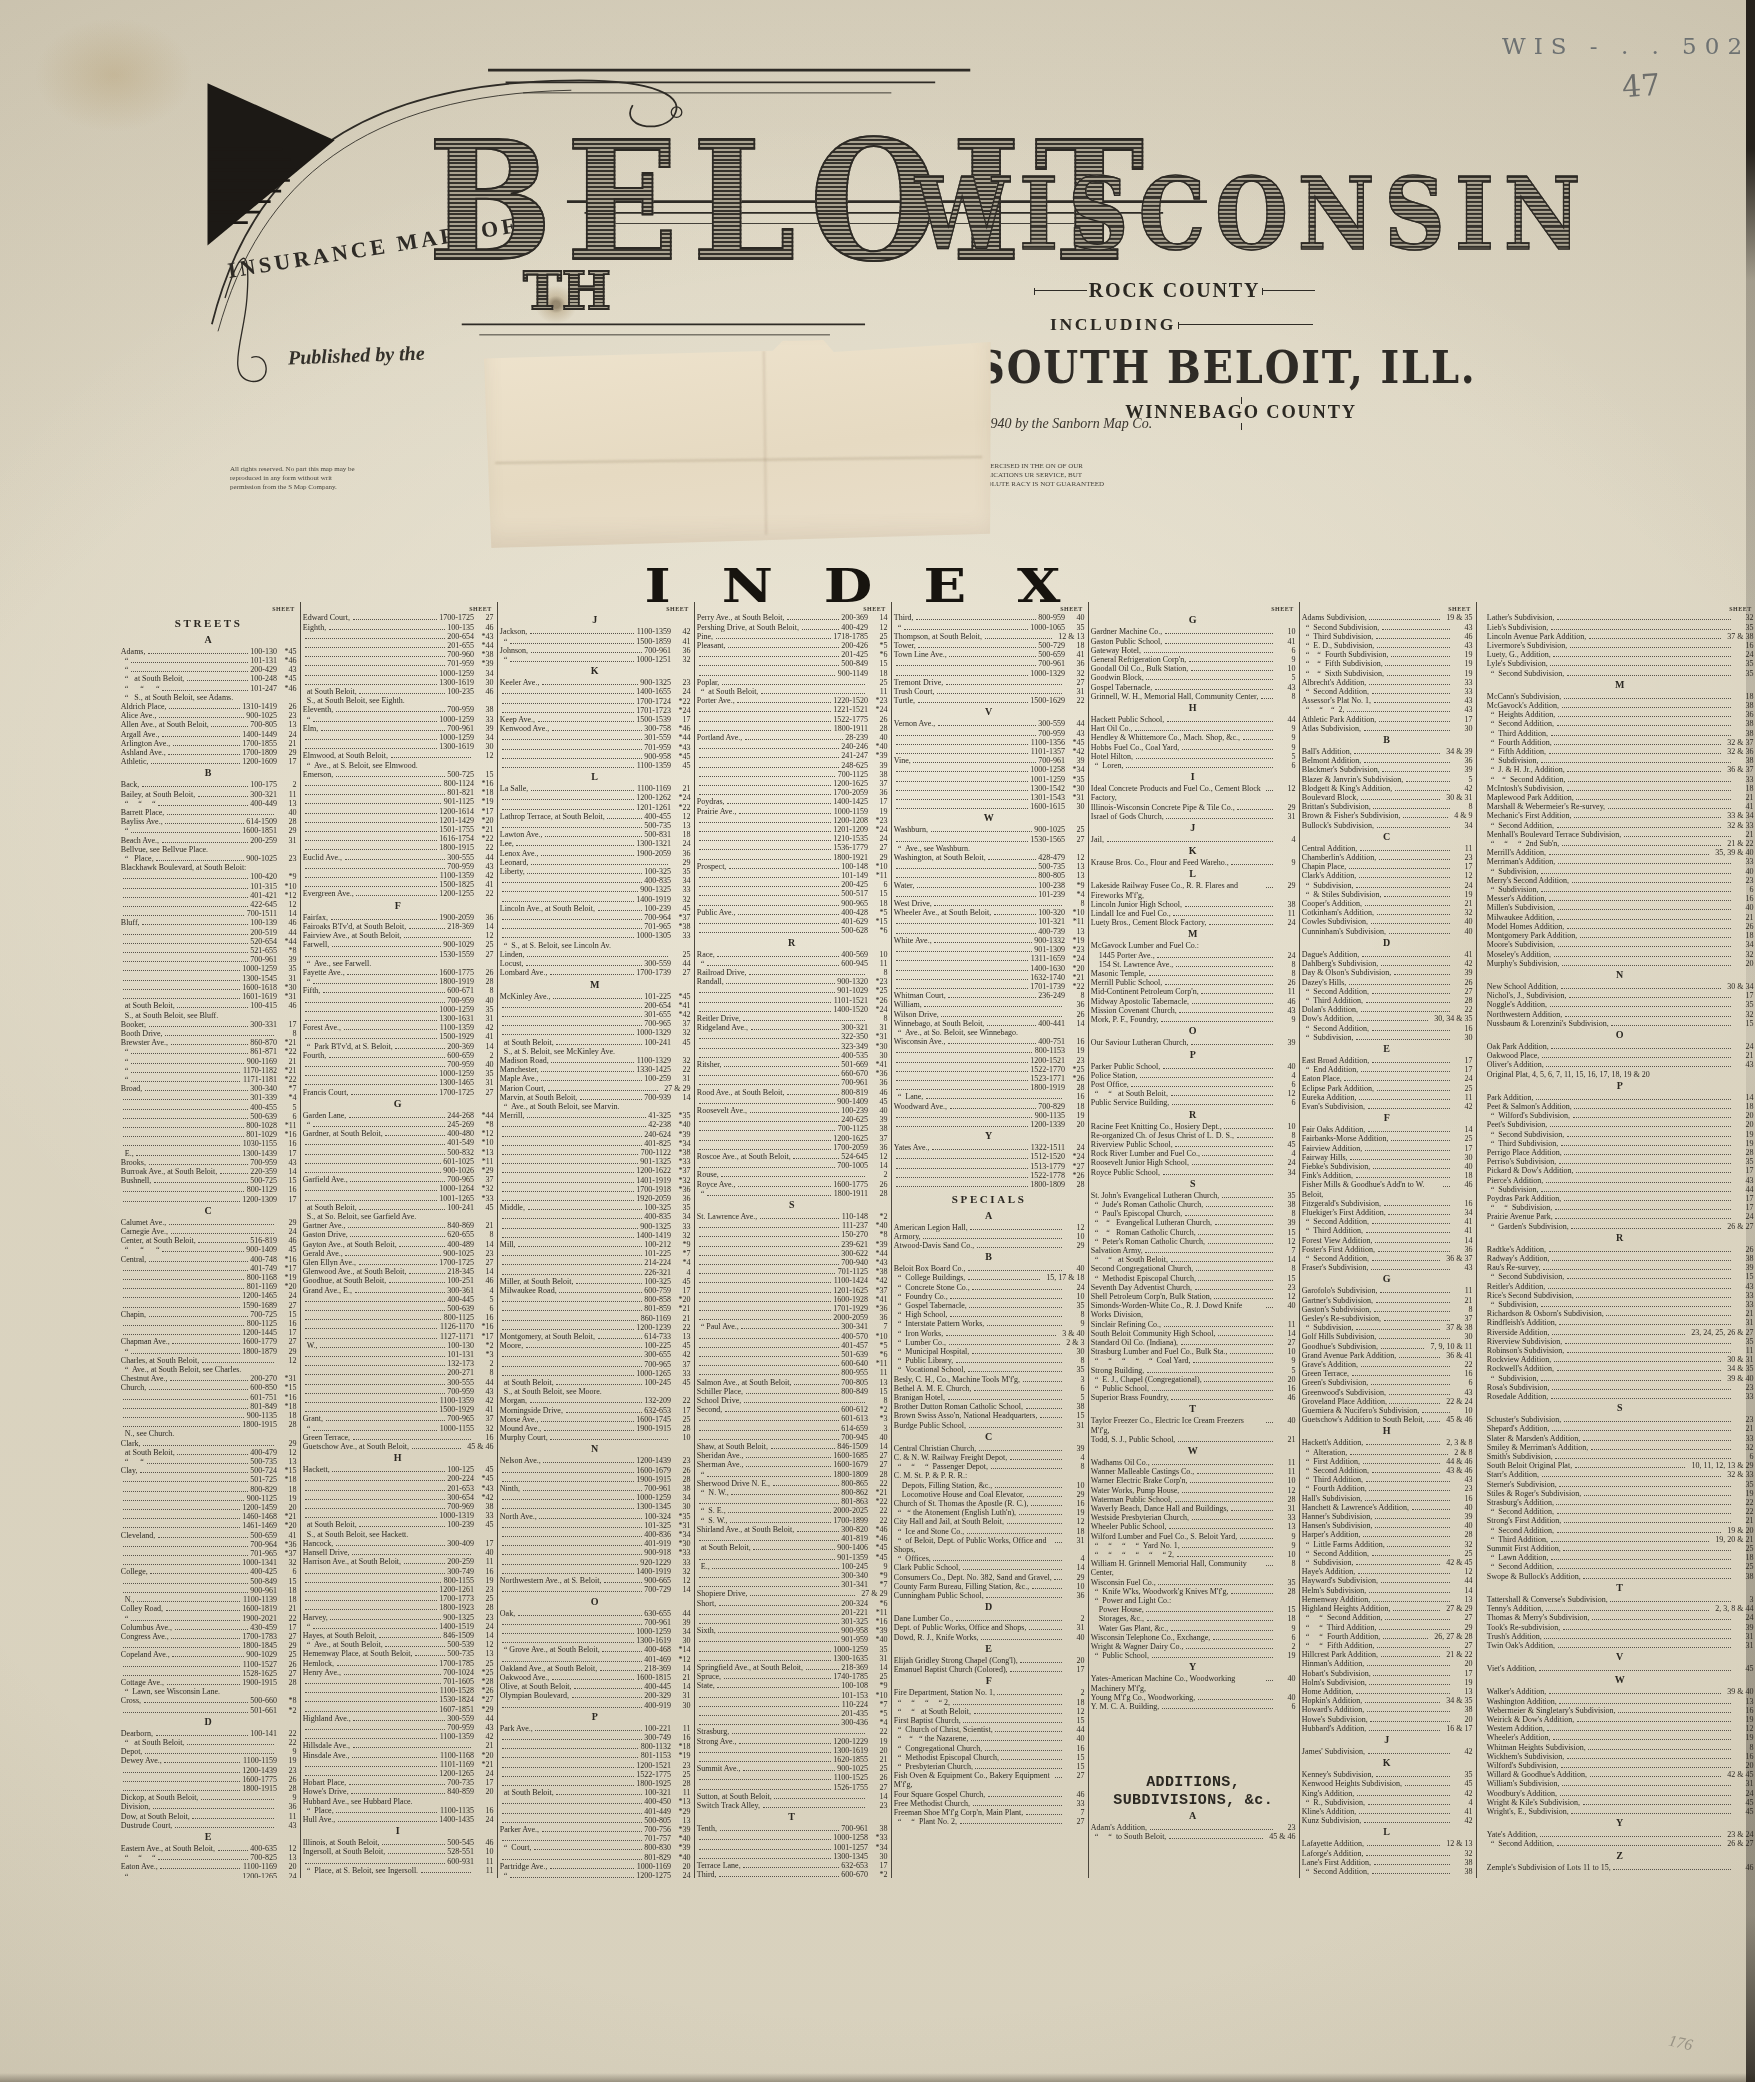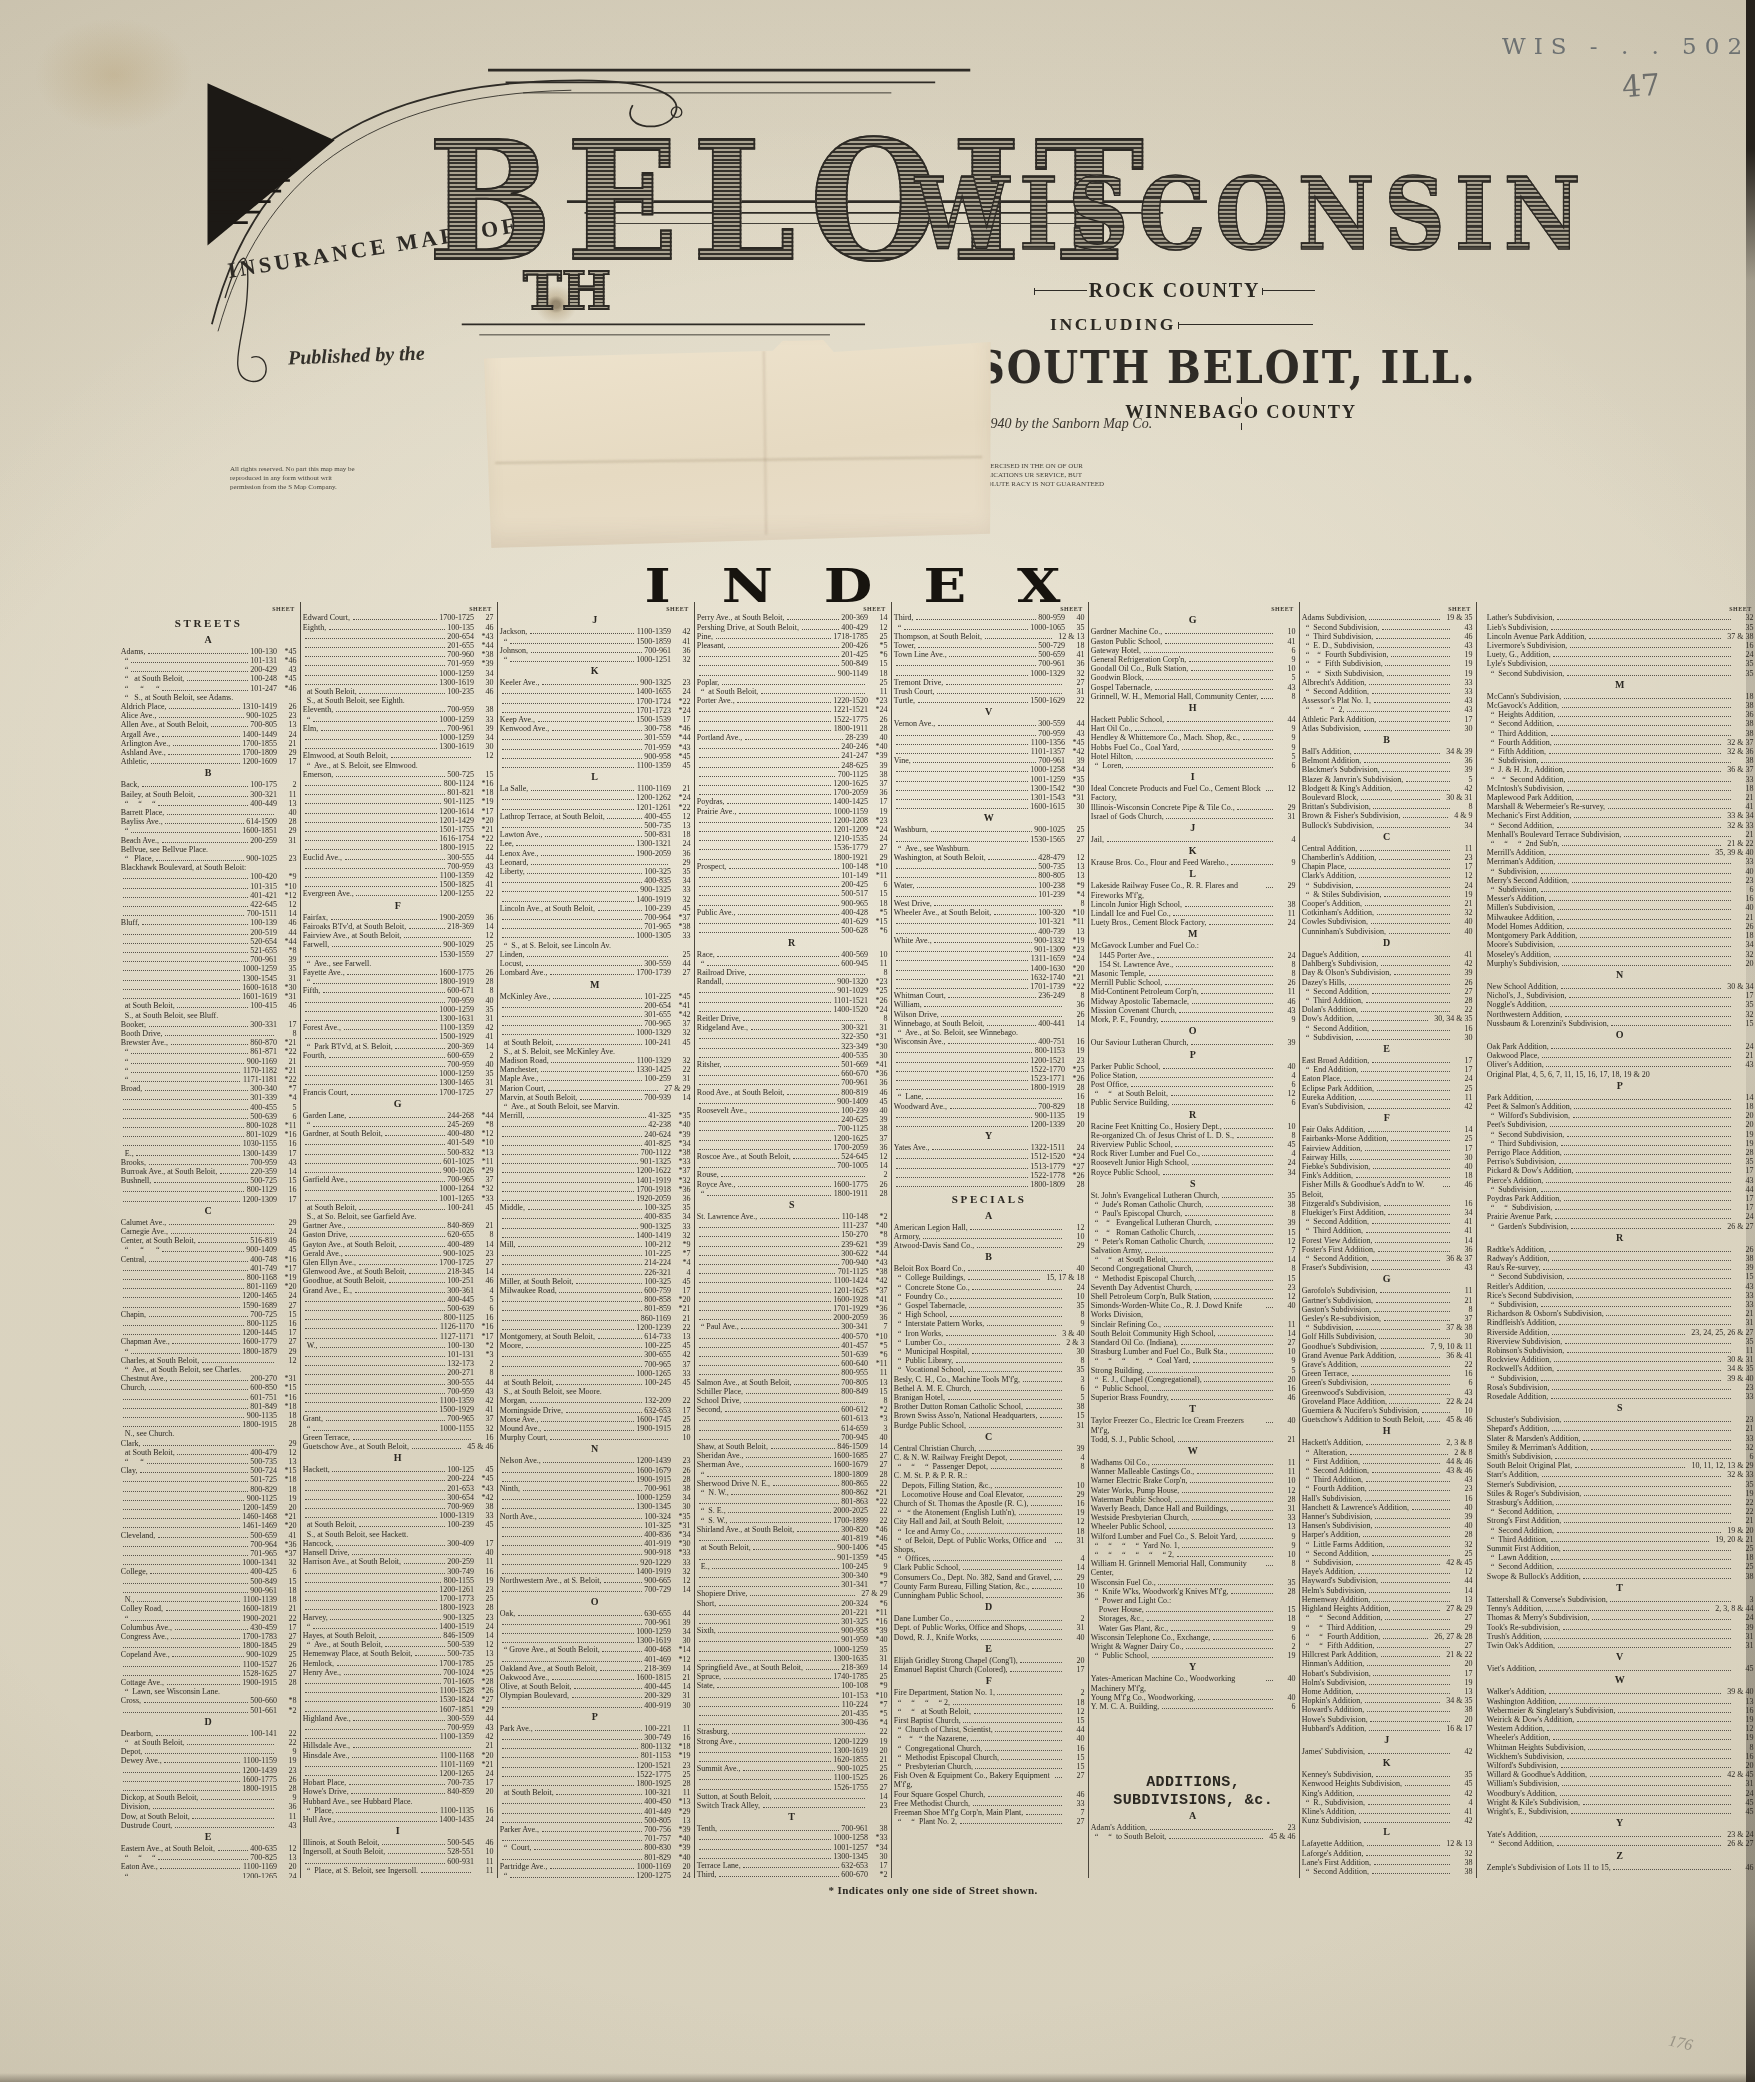--- a/index.html
+++ b/index.html
@@ -3710,21 +3710,21 @@
           <span class="nm">  “   “ the Atonement (English Luth'n),</span>
           <span class="ld"></span>
           <span class="sh">19</span>
         </div>
         <div class="row">
           <span class="nm">City Hall and Jail, at South Beloit,</span>
           <span class="ld"></span>
           <span class="sh">12</span>
         </div>
         <div class="row">
-          <span class="nm">  “  Ice and Army Co.,</span>
+          <span class="nm">  “  Ice and Stone Co.,</span>
           <span class="ld"></span>
           <span class="sh">18</span>
         </div>
         <div class="row">
           <span class="nm">  “  of Beloit, Dept. of Public Works, Office and Shops,</span>
           <span class="ld"></span>
           <span class="sh">31</span>
         </div>
         <div class="row">
           <span class="nm">  “  Offices,</span>
@@ -5560,16 +5560,15 @@
           <span class="sh">26 &amp; 27</span>
         </div>
         <div class="sec">Z</div>
         <div class="row">
           <span class="nm">Zemple's Subdivision of Lots 11 to 15,</span>
           <span class="ld"></span>
           <span class="sh">46</span>
         </div>
       </div>
     </div>
-  <div class="footnote">* Indicates only one side of Street shown.</div>
   <div class="corner-mark">176</div>
 </div>
 
 
 </body></html>

